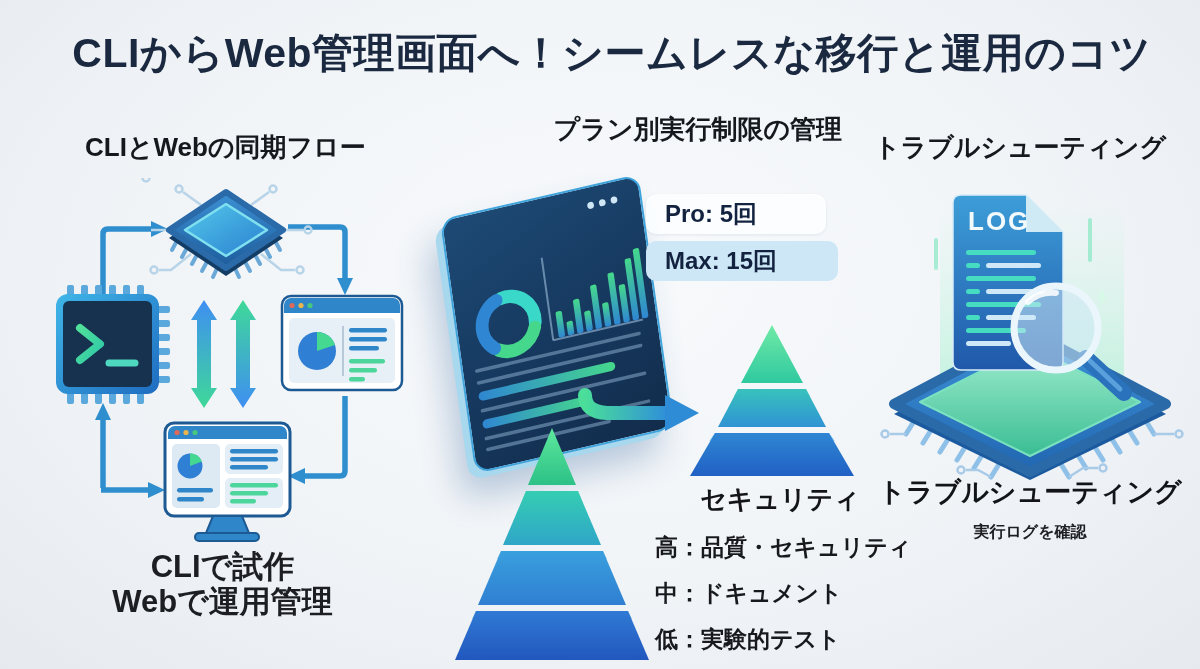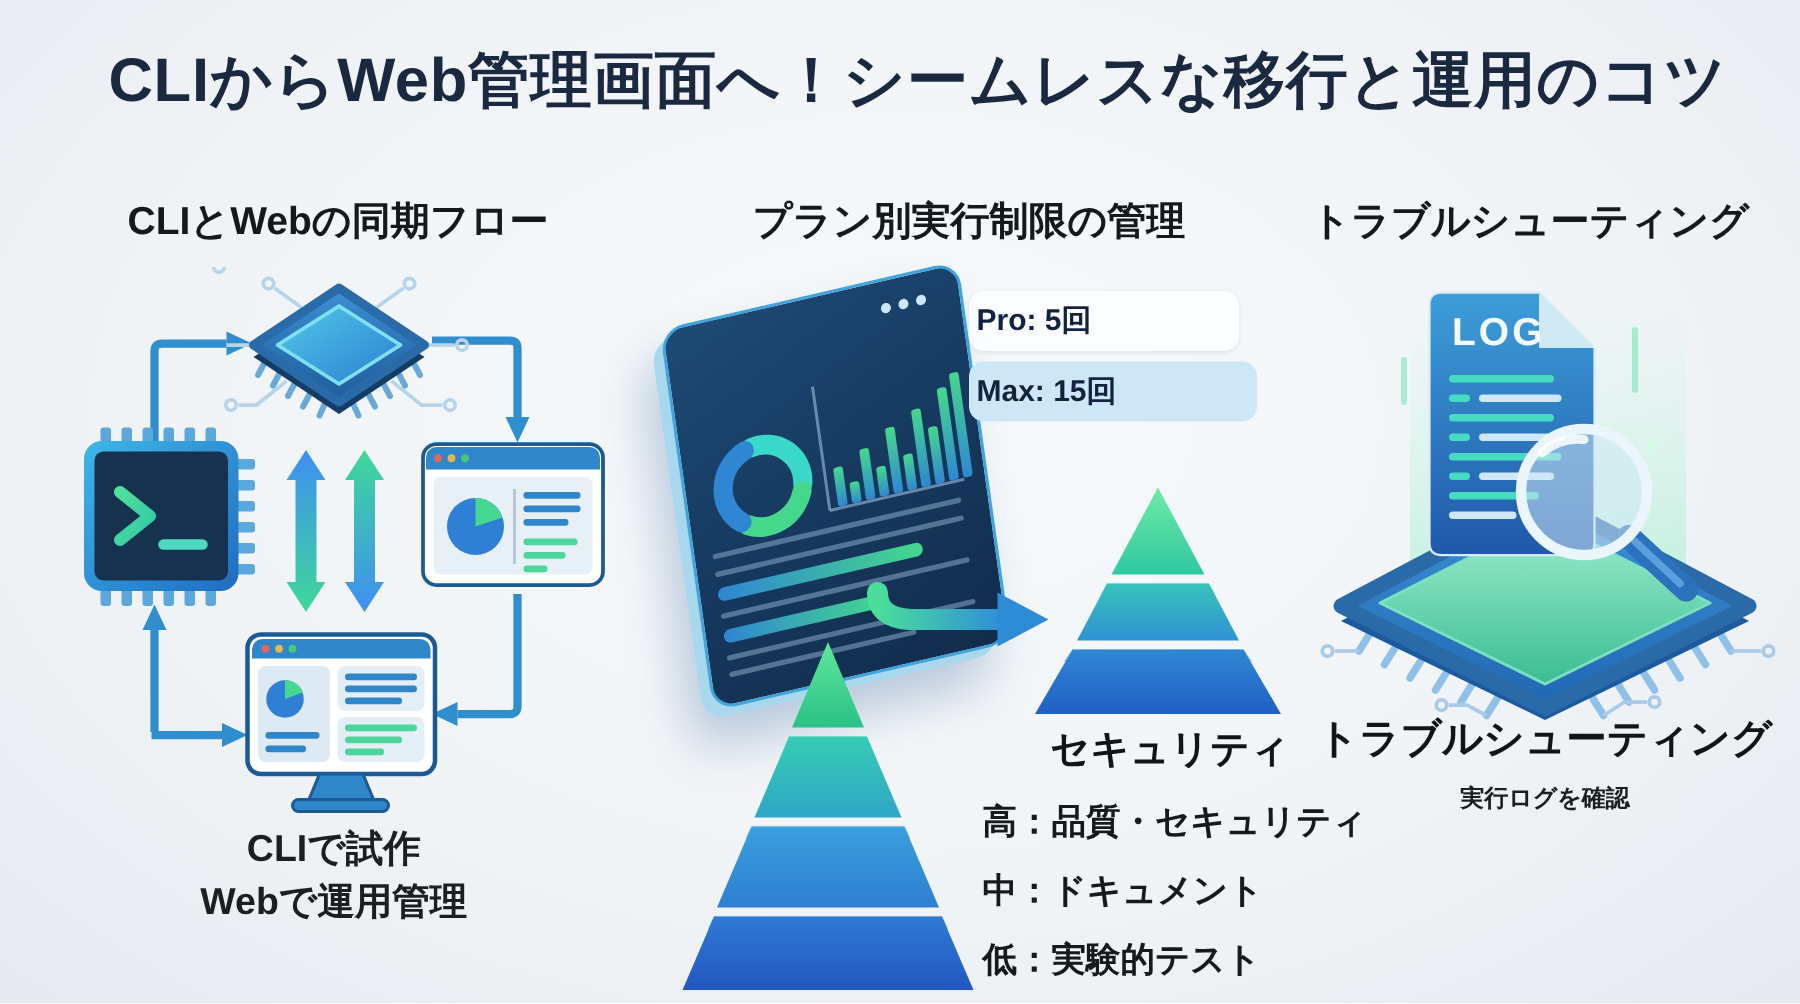--- a/index.html
+++ b/index.html
@@ -13,42 +13,42 @@
   }
   .abs{position:absolute;}
   .title{
     left:0;top:26px;width:1200px;text-align:center;
     font-size:41px;font-weight:800;color:#1b2940;letter-spacing:0.5px;white-space:nowrap;padding-left:12px;
   }
   .sec-heading{
     font-size:26px;font-weight:800;color:#15181c;white-space:nowrap;
   }
   .h-left{left:85px;top:130px;}
-  .h-mid{left:450px;top:130px;width:392px;text-align:center;}
+  .h-mid{left:450px;top:112px;width:392px;text-align:right;}
   .h-right{left:858px;top:130px;width:324px;text-align:center;}
 
   .flow-caption{
     left:105px;top:549px;width:235px;text-align:center;
-    font-size:25px;font-weight:600;color:#1c1e22;line-height:35px;white-space:nowrap;
+    font-size:31px;font-weight:600;color:#1c1e22;line-height:35px;white-space:nowrap;
   }
 
   
   .dash{
     left:455px;top:196px;width:200px;height:252px;
     transform:rotate(-13deg) skewX(-5deg);transform-origin:50% 50%;
     border-radius:16px;
     background:linear-gradient(155deg,#1d4a75 0%,#16385e 55%,#122c4b 100%);
     border:2.5px solid #3fa3dc;
     box-shadow:-8px 6px 0 -1px #a8d8ee, -16px 22px 34px rgba(40,90,150,.30);
   }
 
   .pill{
     left:646px;height:40px;border-radius:10px;
-    font-size:20px;font-weight:700;color:#13233f;
-    line-height:40px;padding-left:5px;box-sizing:border-box;white-space:nowrap;
+    font-size:24px;font-weight:700;color:#13233f;
+    line-height:40px;padding-left:19px;box-sizing:border-box;white-space:nowrap;
   }
   .pill1{top:194px;width:180px;background:rgba(251,253,255,0.92);box-shadow:0 1px 3px rgba(120,150,180,.18);}
   .pill2{top:241px;width:192px;background:#cde7f6;}
   .pill3{top:288px;width:196px;background:#c6e2f3;}
 
   .priority{left:655px;top:482px;width:250px;}
   .priority .ph{font-size:26px;font-weight:800;color:#121418;text-align:center;white-space:nowrap;}
   .priority .pi{font-size:23px;font-weight:700;color:#17191d;margin-top:15px;white-space:nowrap;}
 
   .ts-caption{left:870px;top:474px;width:320px;text-align:center;}

